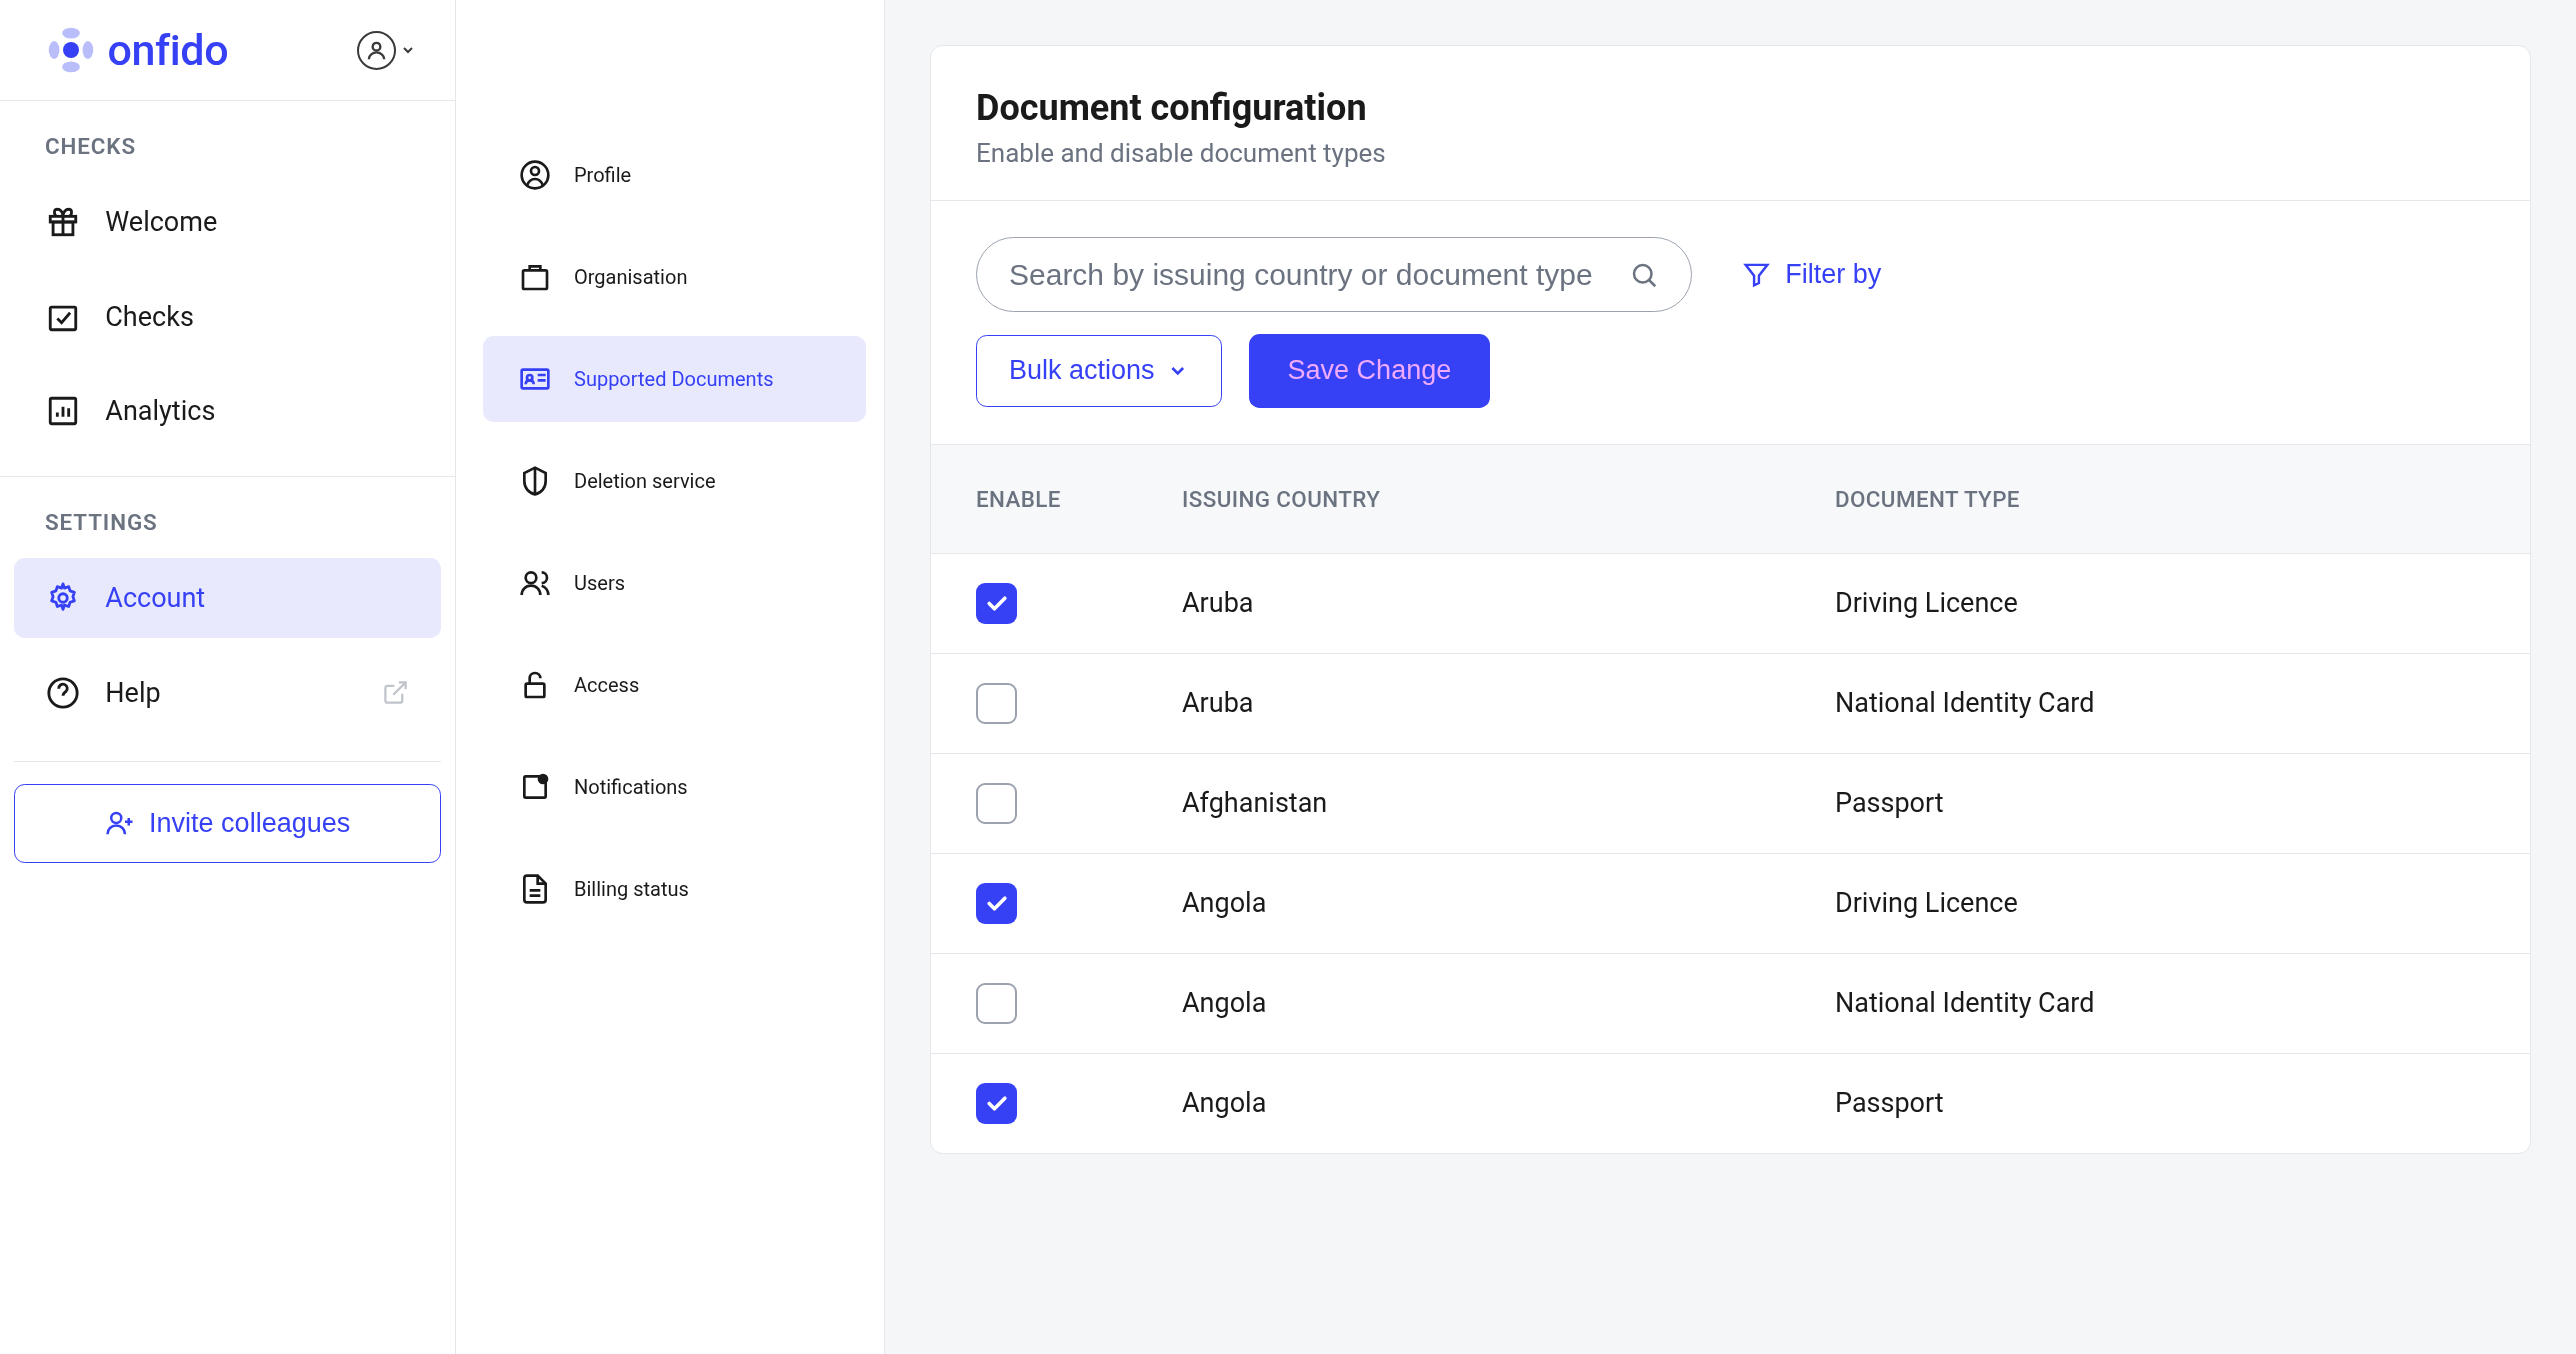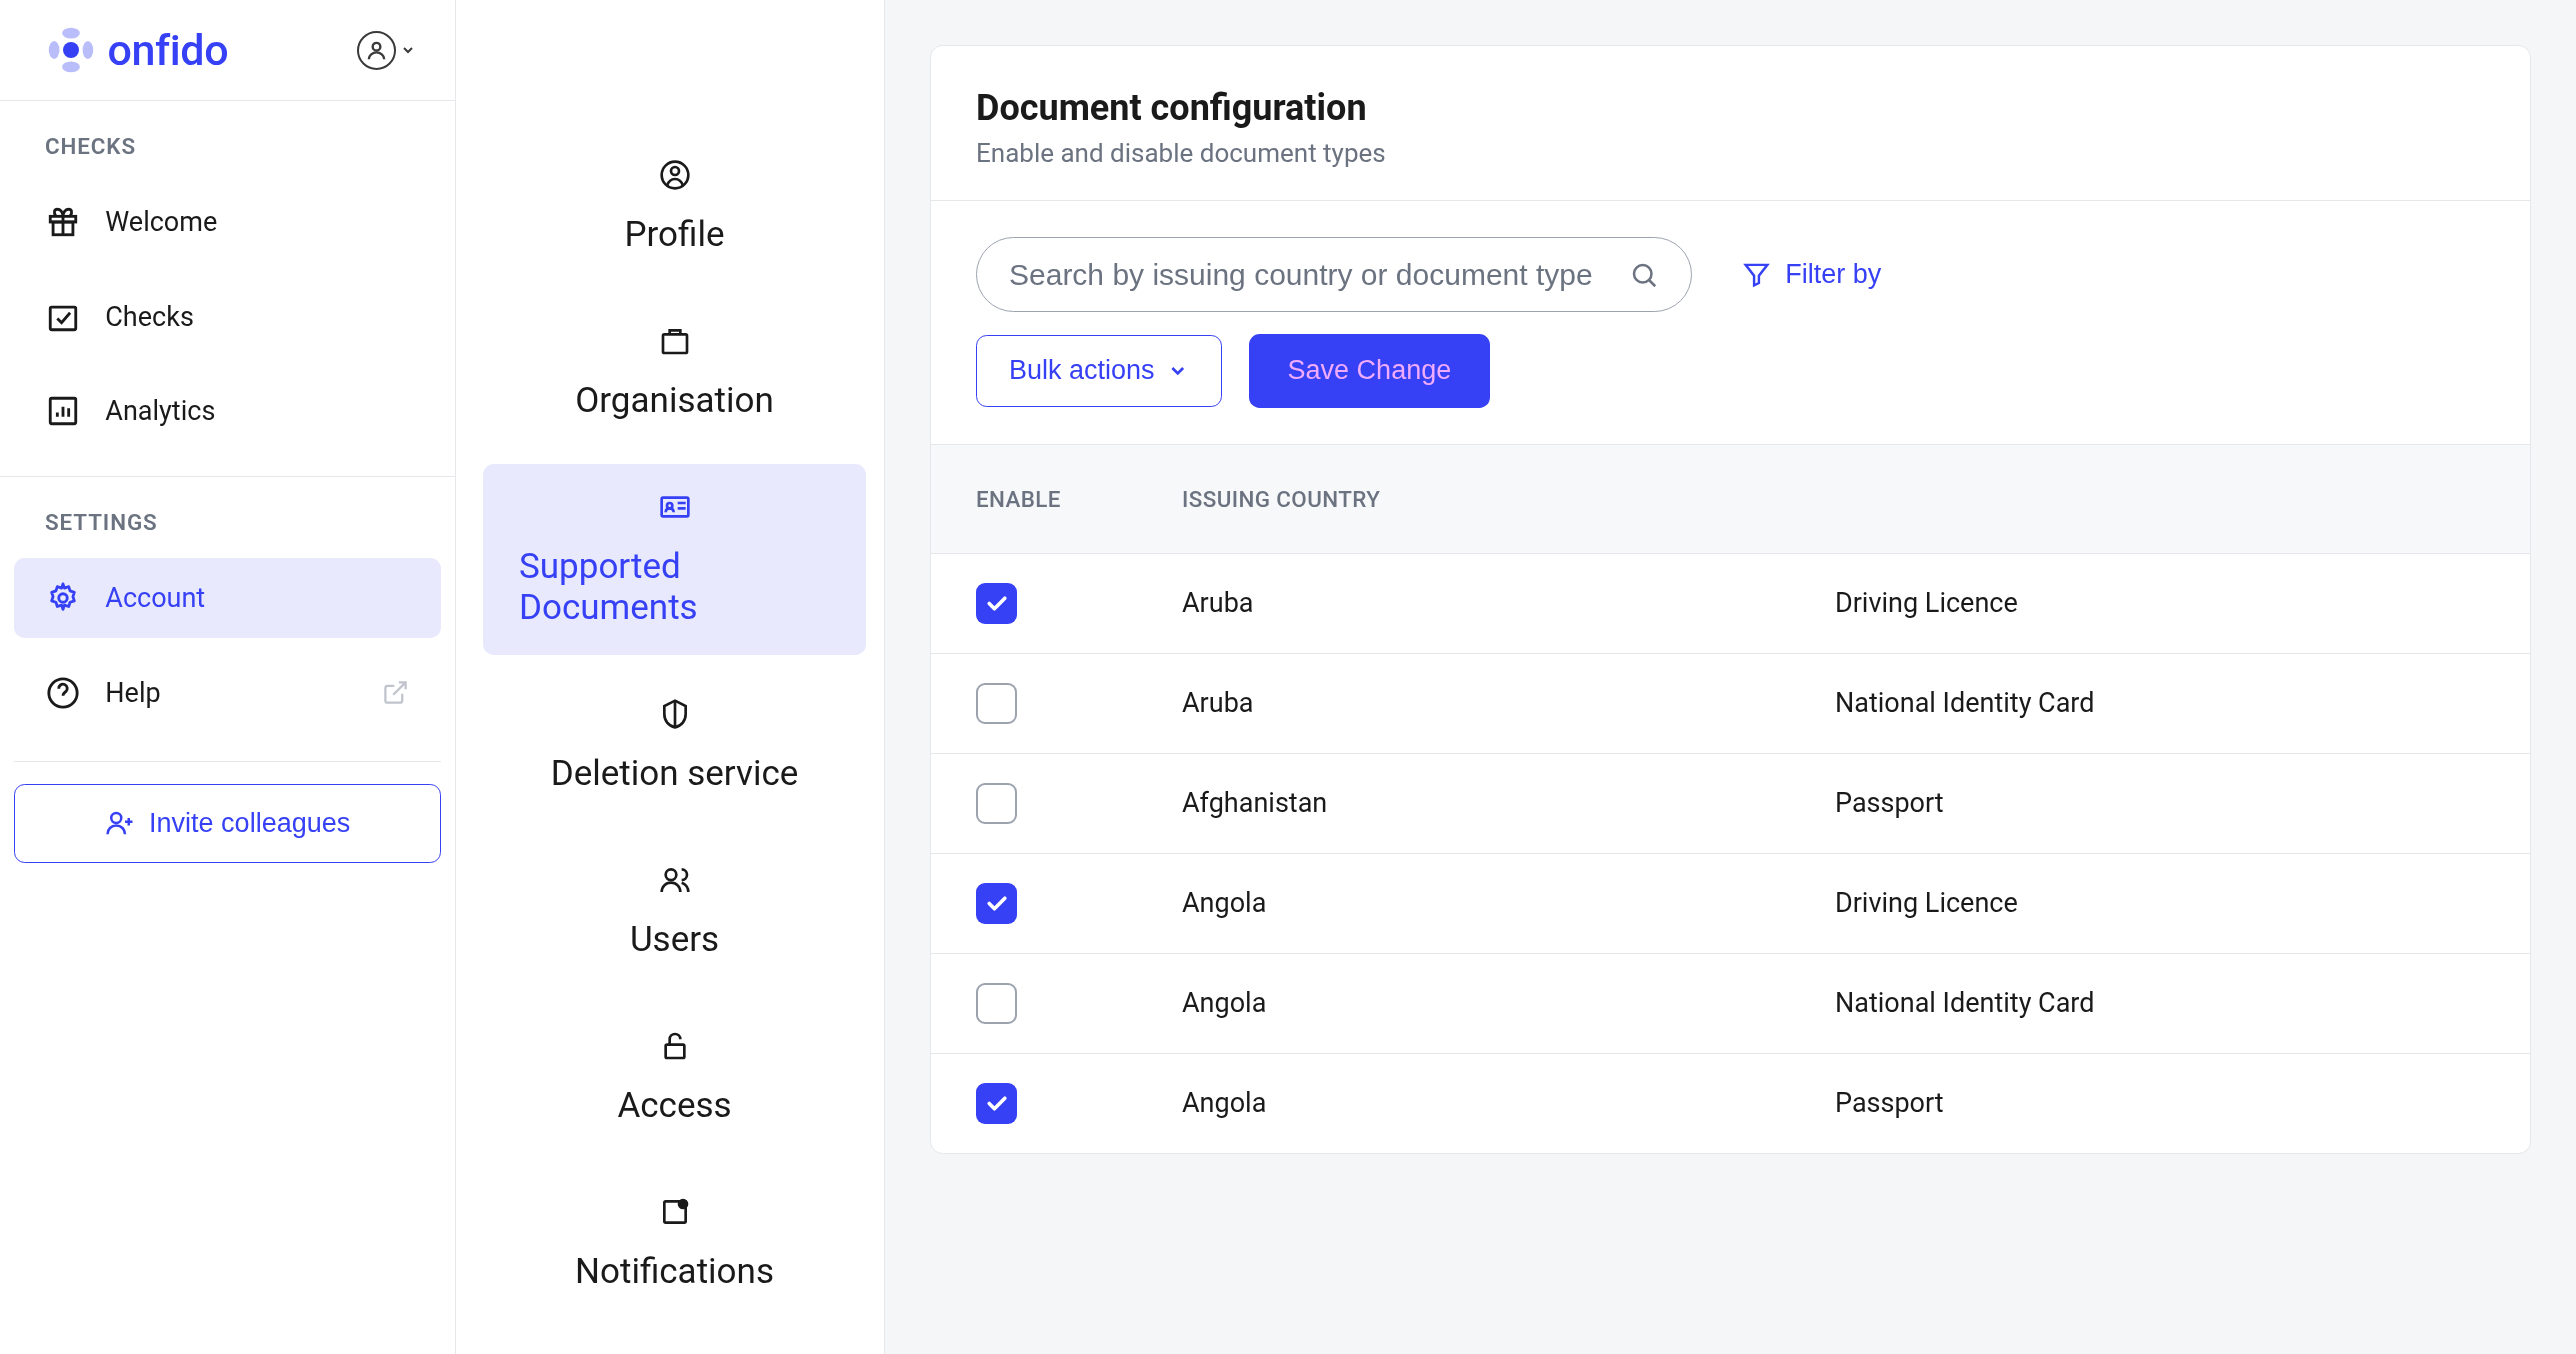--- a/index.html
+++ b/index.html
@@ -102,23 +102,22 @@
   background: #fff;
 }
 .sub-item {
   display: flex;
   align-items: center;
   gap: 23px;
   padding: 27px 36px;
   margin: 16px 18px 16px 27px;
   border-radius: 10.7px;
   cursor: pointer;
-  font-size: 35px;
+  font-size: 20px;
   color: #1a1a1a;
-  flex-direction: column;
 }
 .sub-item.active {
   background: #e8e9fd;
   color: #3640f5;
 }
 .sub-item .icon { width: 32px; height: 32px; flex-shrink: 0; }
 .main {
   flex: 1;
   background: #f5f6f8;
   padding: 45px;
@@ -413,20 +412,21 @@
               </svg>
           </button>
           <button class="save-btn">Save Change</button>
         </div>
       </div>
 
       <div class="table">
         <div class="thead">
           <div class="th col-enable">ENABLE</div>
           <div class="th col-country">ISSUING COUNTRY</div>
+          <div class="th col-doctype">DOCUMENT TYPE</div>
         </div>
         <div id="tbody">
             <div class="tr">
               <div class="checkbox-wrap">
                 <div class="checkbox checked">
                   <svg width="25" height="25" viewBox="0 0 24 24" fill="none" stroke="#fff" stroke-width="3.5" stroke-linecap="round" stroke-linejoin="round">
                     <path d="M5 12l5 5L20 7"></path>
                   </svg>
                 </div>
               </div>

